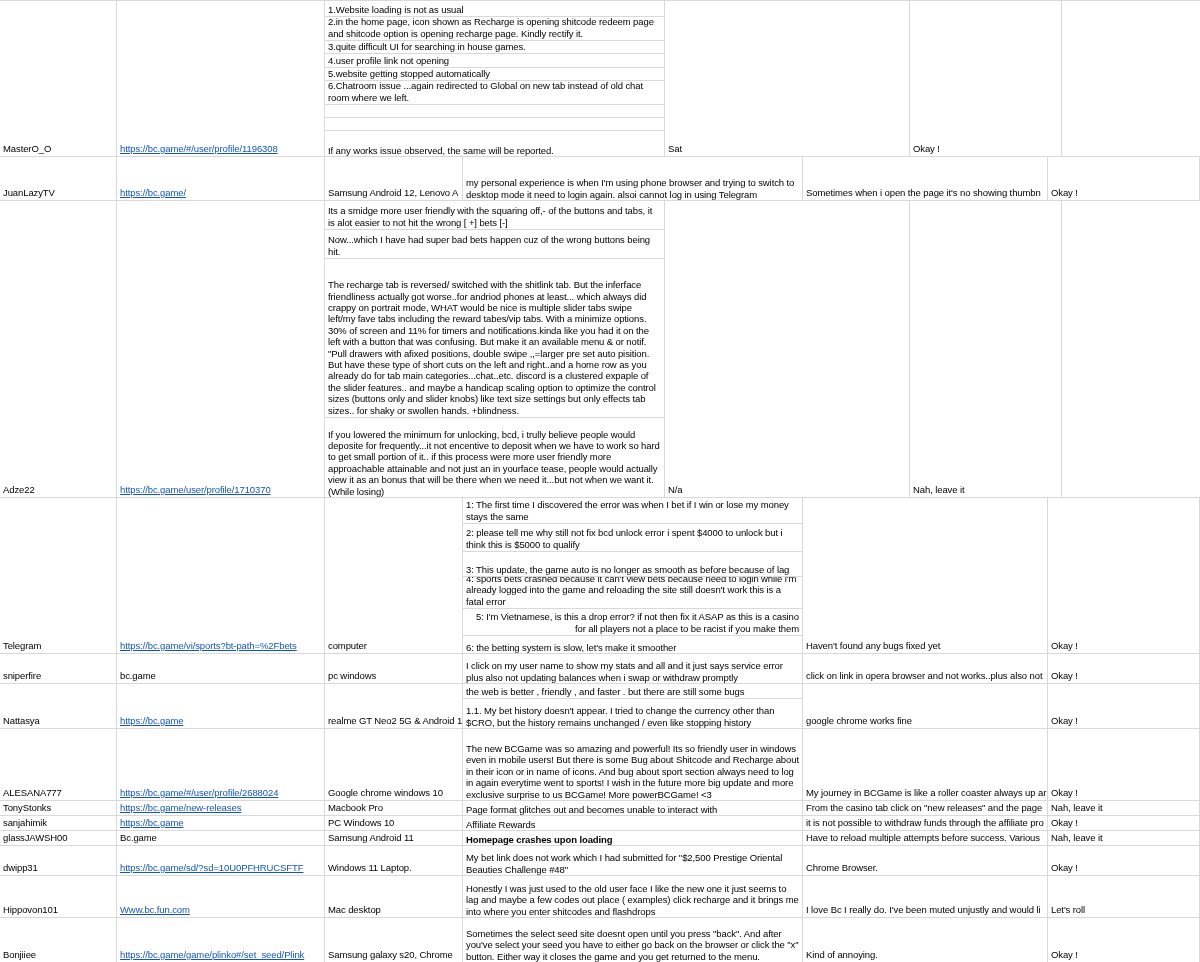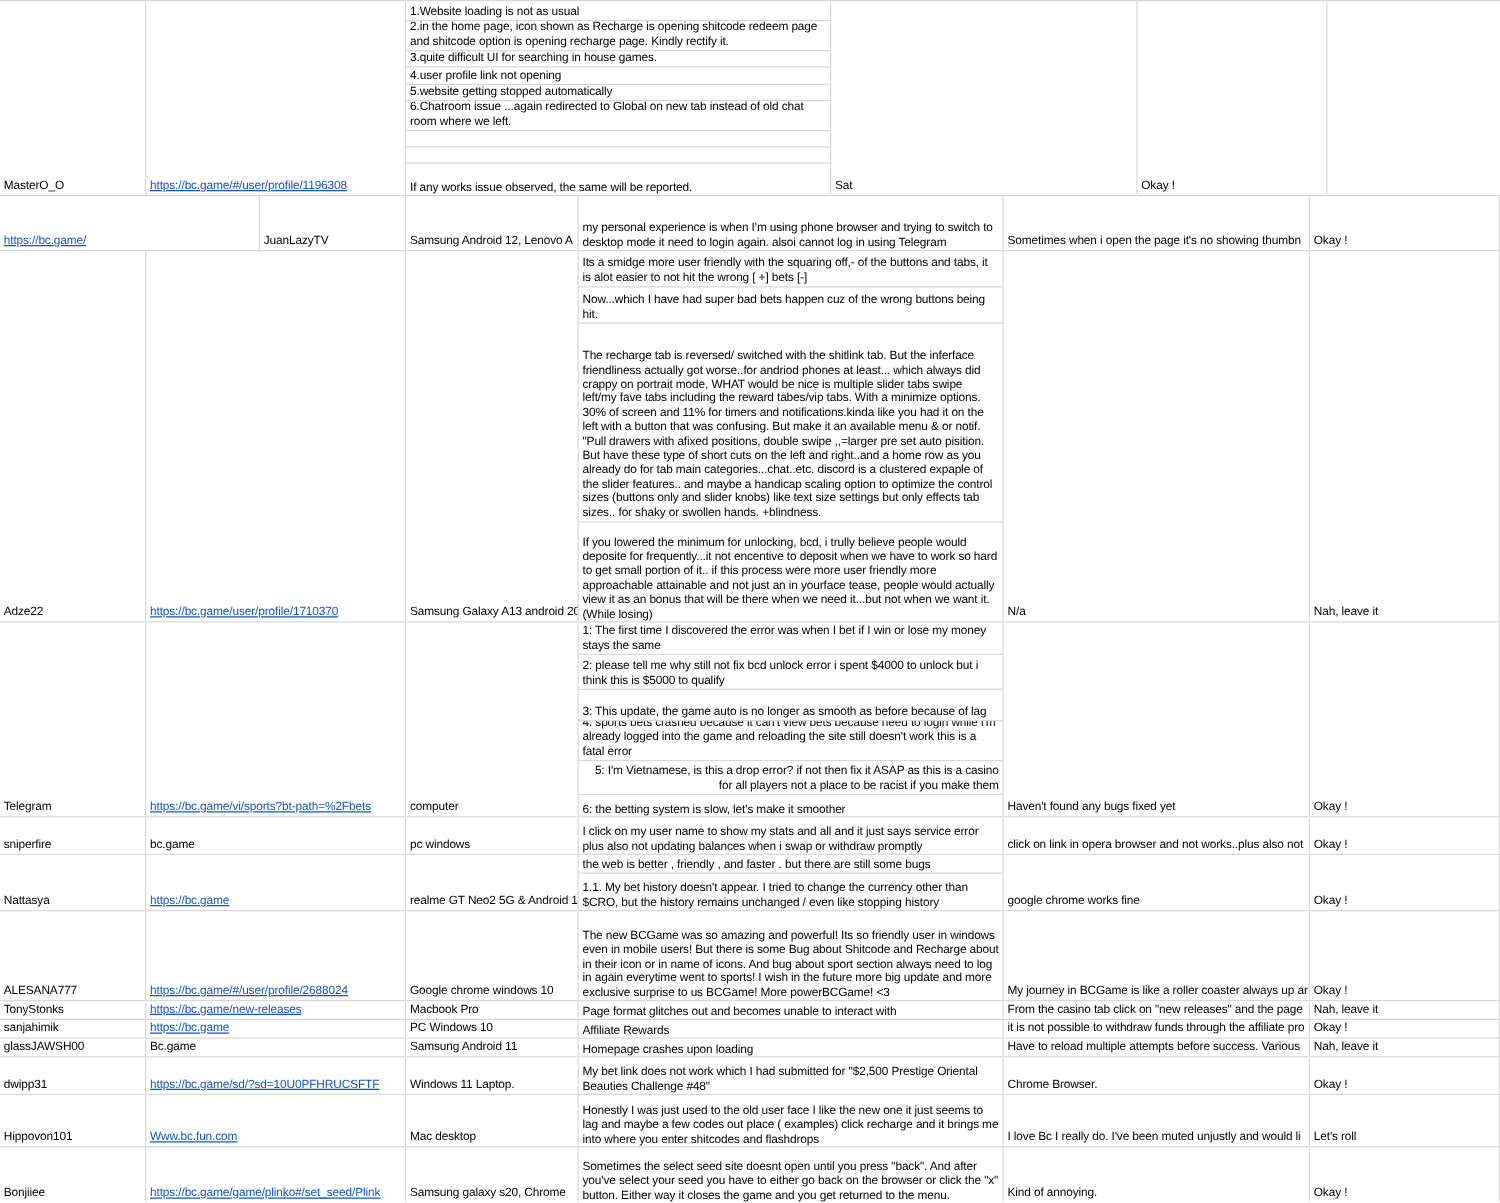--- a/index.html
+++ b/index.html
@@ -57,39 +57,38 @@
           <span></span>
         </div>
         <div class="sub" style="height: 26px;">
           <span>If any works issue observed, the same will be reported.</span>
         </div>
       </div>
       <div class="c c5">Sat</div>
       <div class="c c6">Okay !</div>
     </div>
     <div class="row" style="height: 44px;">
+      <div class="c c1">JuanLazyTV</div>
       <div class="c c2">
         <a class="lnk">https://bc.game/</a>
       </div>
-      <div class="c c1">JuanLazyTV</div>
       <div class="c c3">Samsung Android 12, Lenovo A</div>
       <div class="c c4">
         <div class="sub" style="height: 44px;">
           <span>my personal experience is when I'm using phone browser and trying to switch to desktop mode it need to login again. alsoi cannot log in using Telegram</span>
         </div>
       </div>
       <div class="c c5">Sometimes when i open the page it's no showing thumbn</div>
       <div class="c c6">Okay !</div>
     </div>
     <div class="row" style="height: 297px;">
       <div class="c c1">Adze22</div>
       <div class="c c2">
         <a class="lnk">https://bc.game/user/profile/1710370</a>
       </div>
-      <div class="c c3">Samsung Galaxy A13 android 20</div>
       <div class="c c4">
         <div class="sub" style="height: 29px;">
           <span>Its a smidge more user friendly with the squaring off,- of the buttons and tabs, it is alot easier to not hit the wrong [ +] bets [-]</span>
         </div>
         <div class="sub" style="height: 29px; align-items: flex-end;">
           <span>Now...which I have had super bad bets happen cuz of the wrong buttons being hit.</span>
         </div>
         <div class="sub" style="height: 159px;">
           <span>The recharge tab is reversed/ switched with the shitlink tab. But the inferface friendliness actually got worse..for andriod phones at least... which always did crappy on portrait mode, WHAT would be nice is multiple slider tabs swipe left/my fave tabs including the reward tabes/vip tabs. With a minimize options. 30% of screen and 11% for timers and notifications.kinda like you had it on the left with a button that was confusing. But make it an available menu &amp; or notif. "Pull drawers with afixed positions, double swipe ,,=larger pre set auto pisition. But have these type of short cuts on the left and right..and a home row as you already do for tab main categories...chat..etc. discord is a clustered expaple of the slider features.. and maybe a handicap scaling option to optimize the control sizes (buttons only and slider knobs) like text size settings but only effects tab sizes.. for shaky or swollen hands. +blindness.</span>
         </div>
@@ -202,21 +201,21 @@
       <div class="c c5">it is not possible to withdraw funds through the affiliate pro</div>
       <div class="c c6">Okay !</div>
     </div>
     <div class="row" style="height: 15px;">
       <div class="c c1">glassJAWSH00</div>
       <div class="c c2">
         <span>Bc.game</span>
       </div>
       <div class="c c3">Samsung Android 11</div>
       <div class="c c4">
-        <div class="sub" style="height: 15px;">
+        <div class="sub" style="height: 15px; font-weight: bold;">
           <span>Homepage crashes upon loading</span>
         </div>
       </div>
       <div class="c c5">Have to reload multiple attempts before success. Various</div>
       <div class="c c6">Nah, leave it</div>
     </div>
     <div class="row" style="height: 30px;">
       <div class="c c1">dwipp31</div>
       <div class="c c2">
         <a class="lnk">https://bc.game/sd/?sd=10U0PFHRUCSFTF</a>

